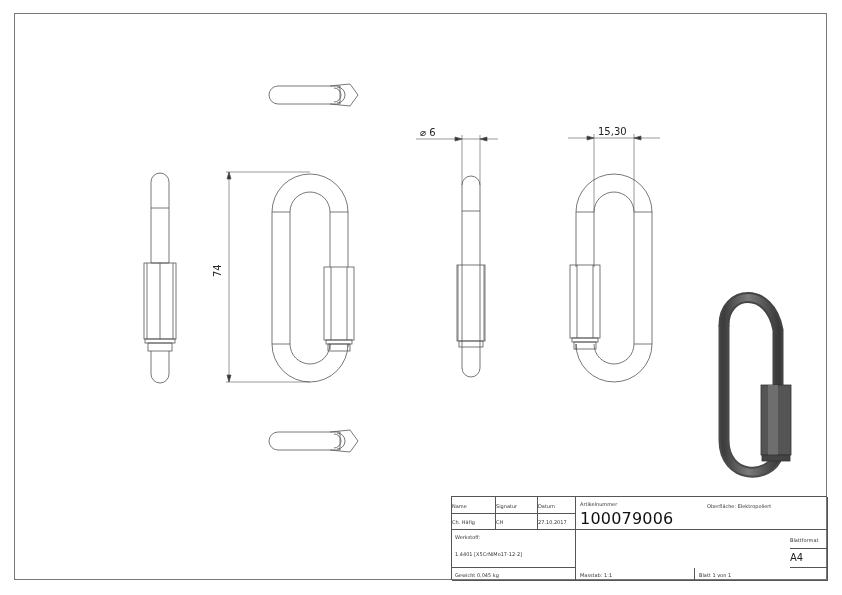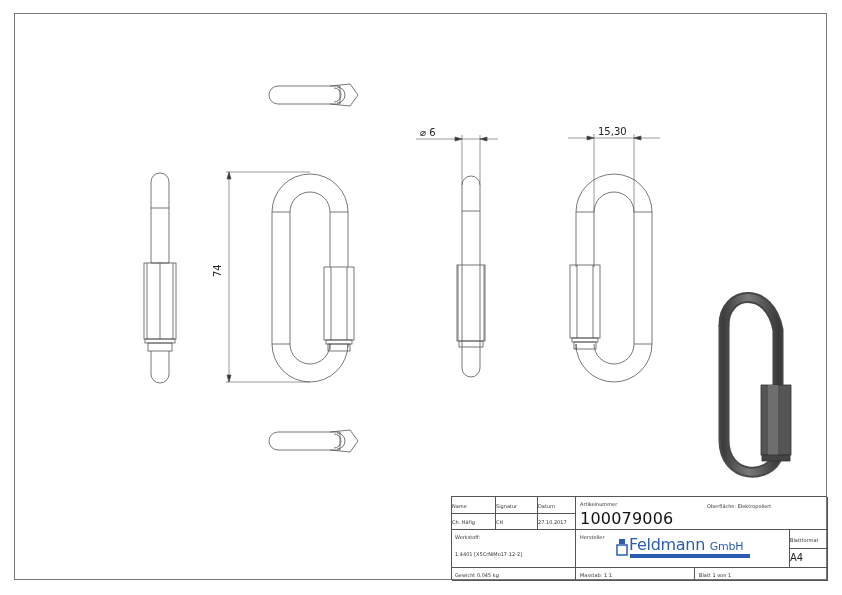--- a/index.html
+++ b/index.html
@@ -149,31 +149,20 @@
   <div class="cell" style="left:0;top:71px;width:124px;height:13px;">
     <div class="lbl" style="left:3px;top:4px;">Gewicht 0,045 kg</div>
   </div>
 
   <div class="cell" style="left:124px;top:0;width:252px;height:33px;">
     <div class="lbl" style="left:4px;top:4px;">Artikelnummer</div>
     <div class="lbl big" style="left:4px;top:12px;">100079006</div>
     <div class="lbl" style="left:131px;top:6px;">Oberfläche:  Elektropoliert</div>
   </div>
 
-  <div class="cell" style="left:124px;top:33px;width:214px;height:38px;">
-    <div class="lbl" style="left:4px;top:4px;">Hersteller</div>
-    <div class="logo">
-      <svg width="12" height="20" style="position:absolute;left:0;top:2px;">
-        <rect x="3" y="2" width="6" height="5" fill="#2a5db0"></rect>
-        <rect x="1" y="8" width="10" height="10" fill="none" stroke="#2a5db0" stroke-width="1.5"></rect>
-      </svg>
-      <span class="logo-text" style="position:absolute;left:13px;top:0;white-space:nowrap;"><span>Feldmann</span> <span class="logo-gmbh">GmbH</span></span>
-      <div class="logo-bar"></div>
-    </div>
-  </div>
   <div class="cell" style="left:338px;top:33px;width:38px;height:19px;">
     <div class="lbl c" style="top:7px;">Blattformat</div>
   </div>
   <div class="cell" style="left:338px;top:52px;width:38px;height:19px;">
     <div class="lbl c a4" style="top:3px;">A4</div>
   </div>
 
   <div class="cell" style="left:124px;top:71px;width:119px;height:13px;">
     <div class="lbl" style="left:4px;top:4px;">Masstab: 1:1</div>
   </div>

